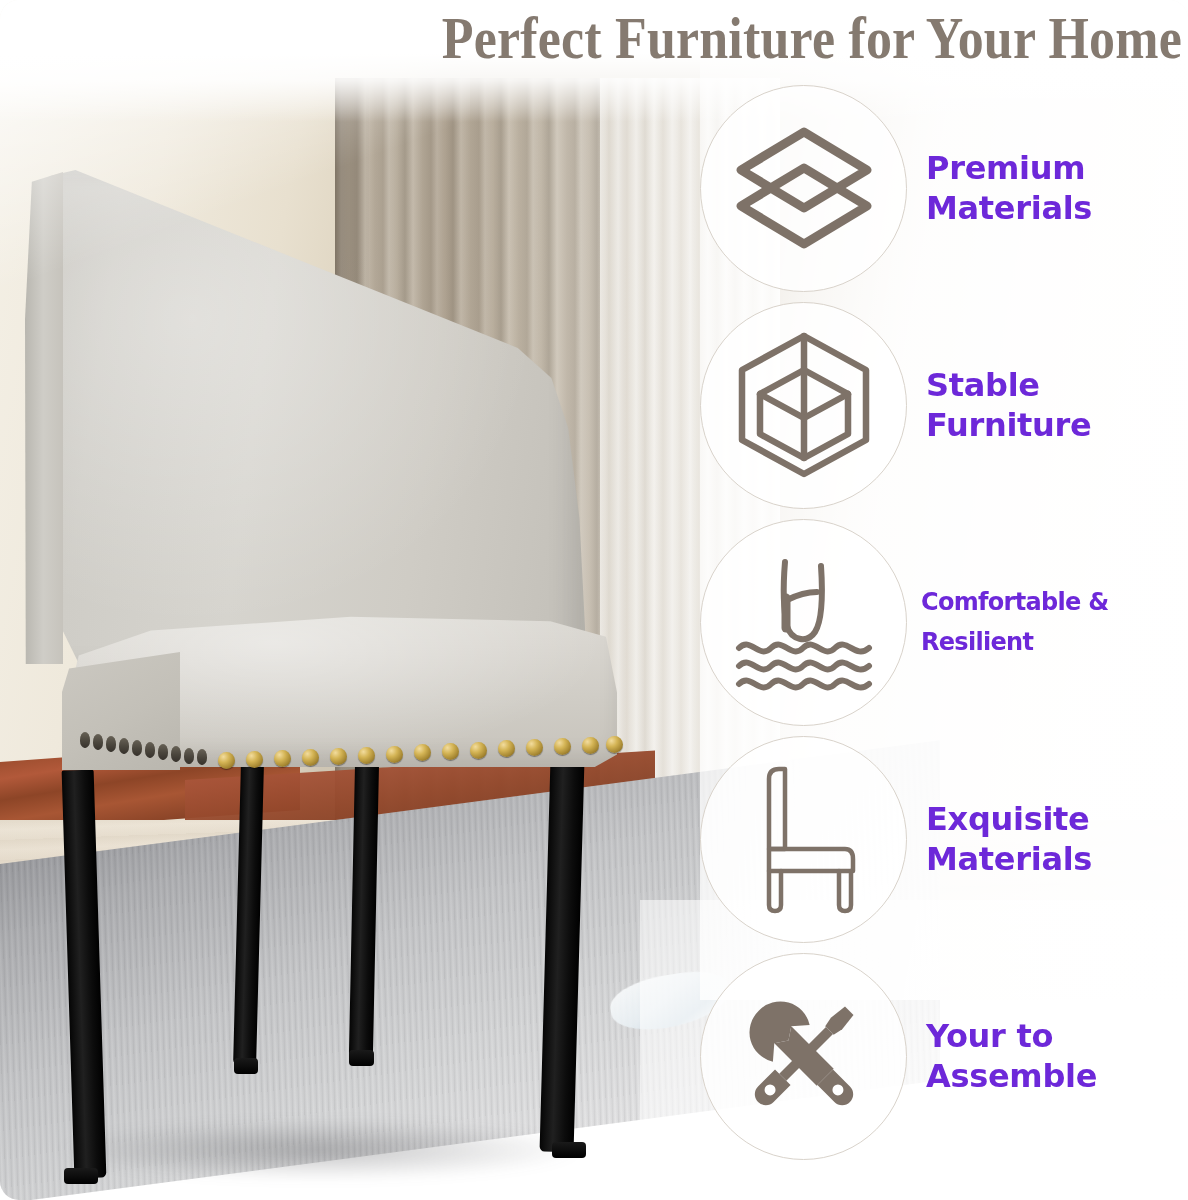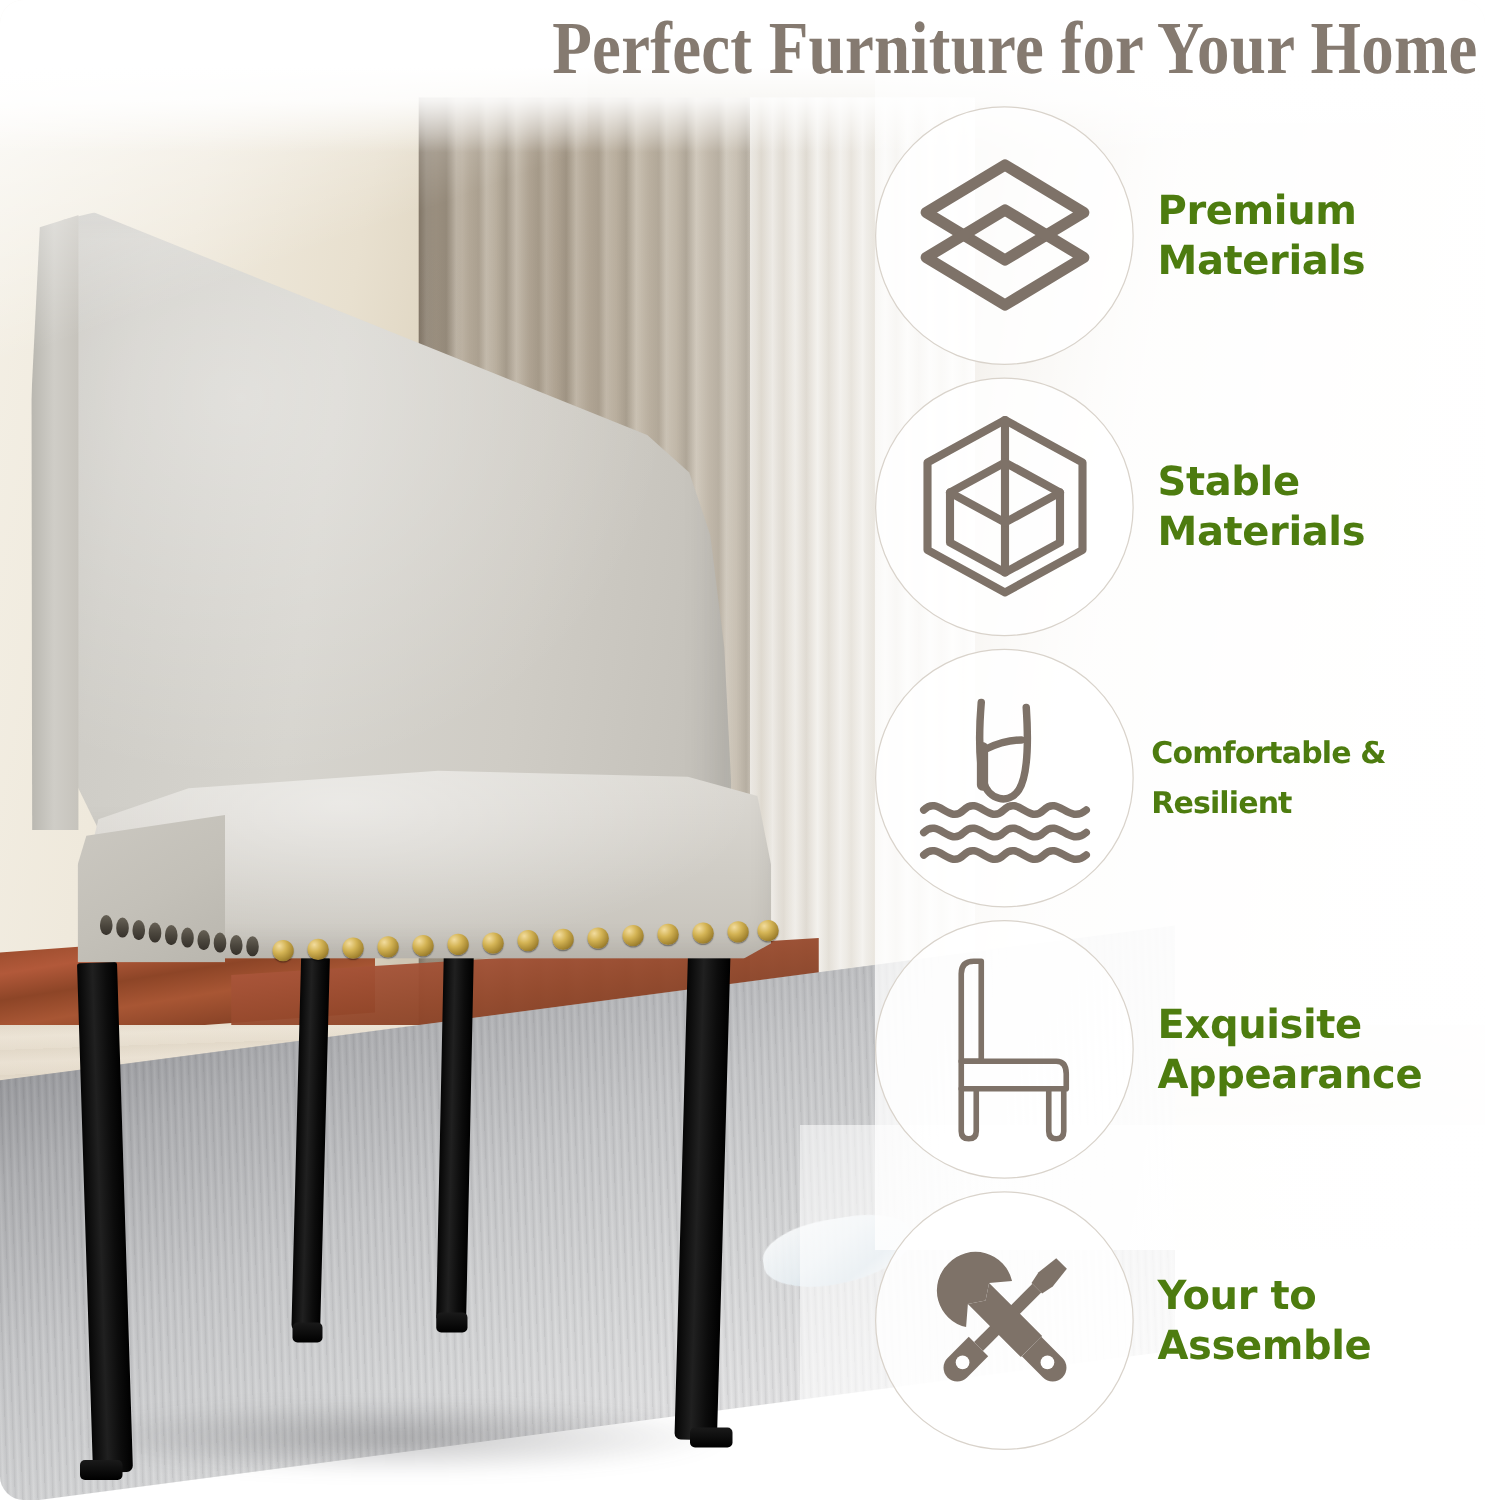--- a/index.html
+++ b/index.html
@@ -253,21 +253,21 @@
     box-shadow:0 0 0 0 rgba(0,0,0,0);
     display:flex; align-items:center; justify-content:center;
   }
   .feature-badge svg { display:block; }
   .feature-text {
     margin-left:19px;
     font-family:"DejaVu Sans", sans-serif;
     font-weight:700;
     font-size:32px;
     line-height:40px;
-    color:#4d7c0f;
+    color:#6d28d9;
     letter-spacing:-0.3px;
     white-space:pre-line;
   }
   .feature-text.wide { font-size:24px; margin-left:14px; letter-spacing:-0.7px; }
 </style>
 </head>
 <body>
 
 <div id="stage">
 
@@ -362,21 +362,21 @@
             <polygon points="68,6 130,40 130,110 68,144 6,110 6,40"></polygon>
             <polyline points="68,6 68,40"></polyline>
             <polygon points="68,40 112,64 112,104 68,128 24,104 24,64"></polygon>
             <line x1="68" y1="40" x2="68" y2="128"></line>
             <line x1="24" y1="64" x2="68" y2="88"></line>
             <line x1="112" y1="64" x2="68" y2="88"></line>
           </svg>
         </span>
       </div>
       <div class="feature-text">Stable
-Materials</div>
+Furniture</div>
     </div>
 
     <div class="feature" style="top:438px;">
       <div class="feature-badge">
         <span>
           <svg width="150" height="140" viewBox="0 0 150 140" fill="none" stroke="#7e7268" stroke-width="6" stroke-linecap="round" stroke-linejoin="round">
 
             <path d="M56 10 C54 34 54 56 58 74 C62 88 78 92 86 80 C93 69 94 44 92 14"></path>
             <path d="M58 48 C66 44 76 40 88 40"></path>
             <path d="M57 46 L57 76" stroke-width="9"></path>
@@ -400,21 +400,21 @@
 
             <path d="M28 86 L104 86 Q112 86 112 96 L112 108 L28 108 Z"></path>
 
             <path d="M98 108 L98 142 Q98 148 104 148 Q110 148 110 142 L110 108"></path>
 
             <path d="M28 108 L28 142 Q28 148 34 148 Q40 148 40 142 L40 108"></path>
           </svg>
         </span>
       </div>
       <div class="feature-text">Exquisite
-Appearance</div>
+Materials</div>
     </div>
 
     <div class="feature" style="top:872px;">
       <div class="feature-badge">
         <span>
           <svg width="140" height="140" viewBox="0 0 140 140" fill="#7e7268">
 
             <g transform="rotate(45 70 70)">
               <path d="M64 6 L76 6 L78 24 L76 34 L64 34 L62 24 Z"></path>
               <rect x="65" y="34" width="10" height="66"></rect>

